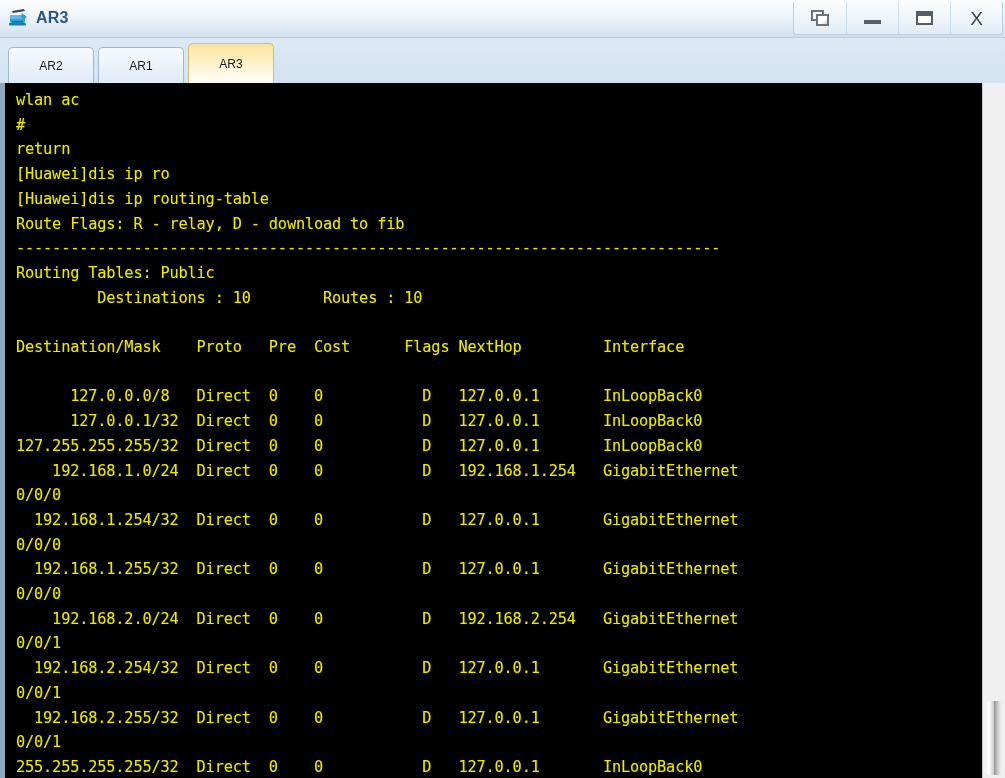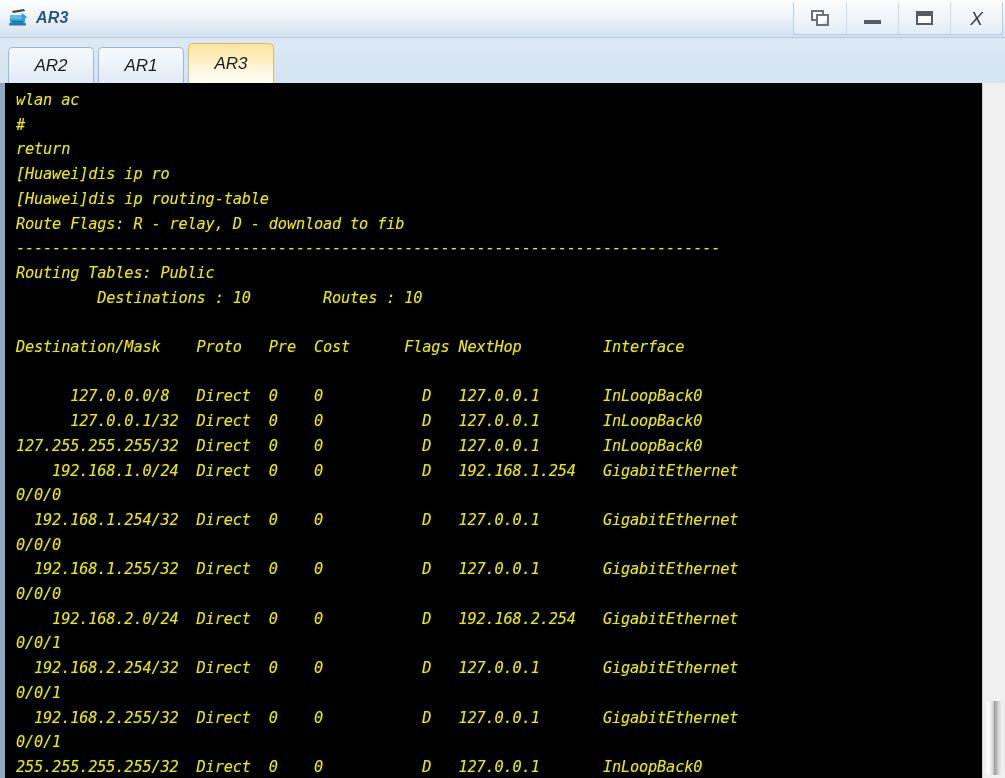--- a/index.html
+++ b/index.html
@@ -15,21 +15,20 @@
     font-family: "Liberation Sans", sans-serif;
   }
 
   .window {
     position: relative;
     width: 1005px;
     height: 778px;
     box-sizing: border-box;
     background: linear-gradient(to bottom, #f3f7fb 0%, #e8f0f8 45%, #dbe7f3 100%);
     overflow: hidden;
-    font-style: italic;
   }
 
   
   .titlebar {
     position: absolute;
     left: 0; top: 0;
     width: 1005px;
     height: 38px;
     background: linear-gradient(to bottom, #fdfefe 0%, #f0f5fa 40%, #dfeaf4 75%, #cfe0ee 100%);
     border-bottom: 1px solid #b6ccdf;
@@ -127,21 +126,21 @@
     display: flex;
     align-items: flex-end;
     gap: 4px;
   }
   .tab {
     min-width: 86px;
     height: 36px;
     display: flex;
     align-items: center;
     justify-content: center;
-    font-size: 17px;
+    font-size: 12px;
     color: #1b1b1b;
     border: 1px solid #9fb9d2;
     border-bottom: none;
     border-radius: 5px 5px 0 0;
     box-sizing: border-box;
     background: linear-gradient(to bottom, #f6fafd 0%, #eaf2fa 55%, #dfebf6 100%);
   }
   .tab.active {
     background: linear-gradient(to bottom, #fbe49b 0%, #fdeebb 35%, #fef8e2 70%, #fffdf6 100%);
     border-color: #d7bd72;

